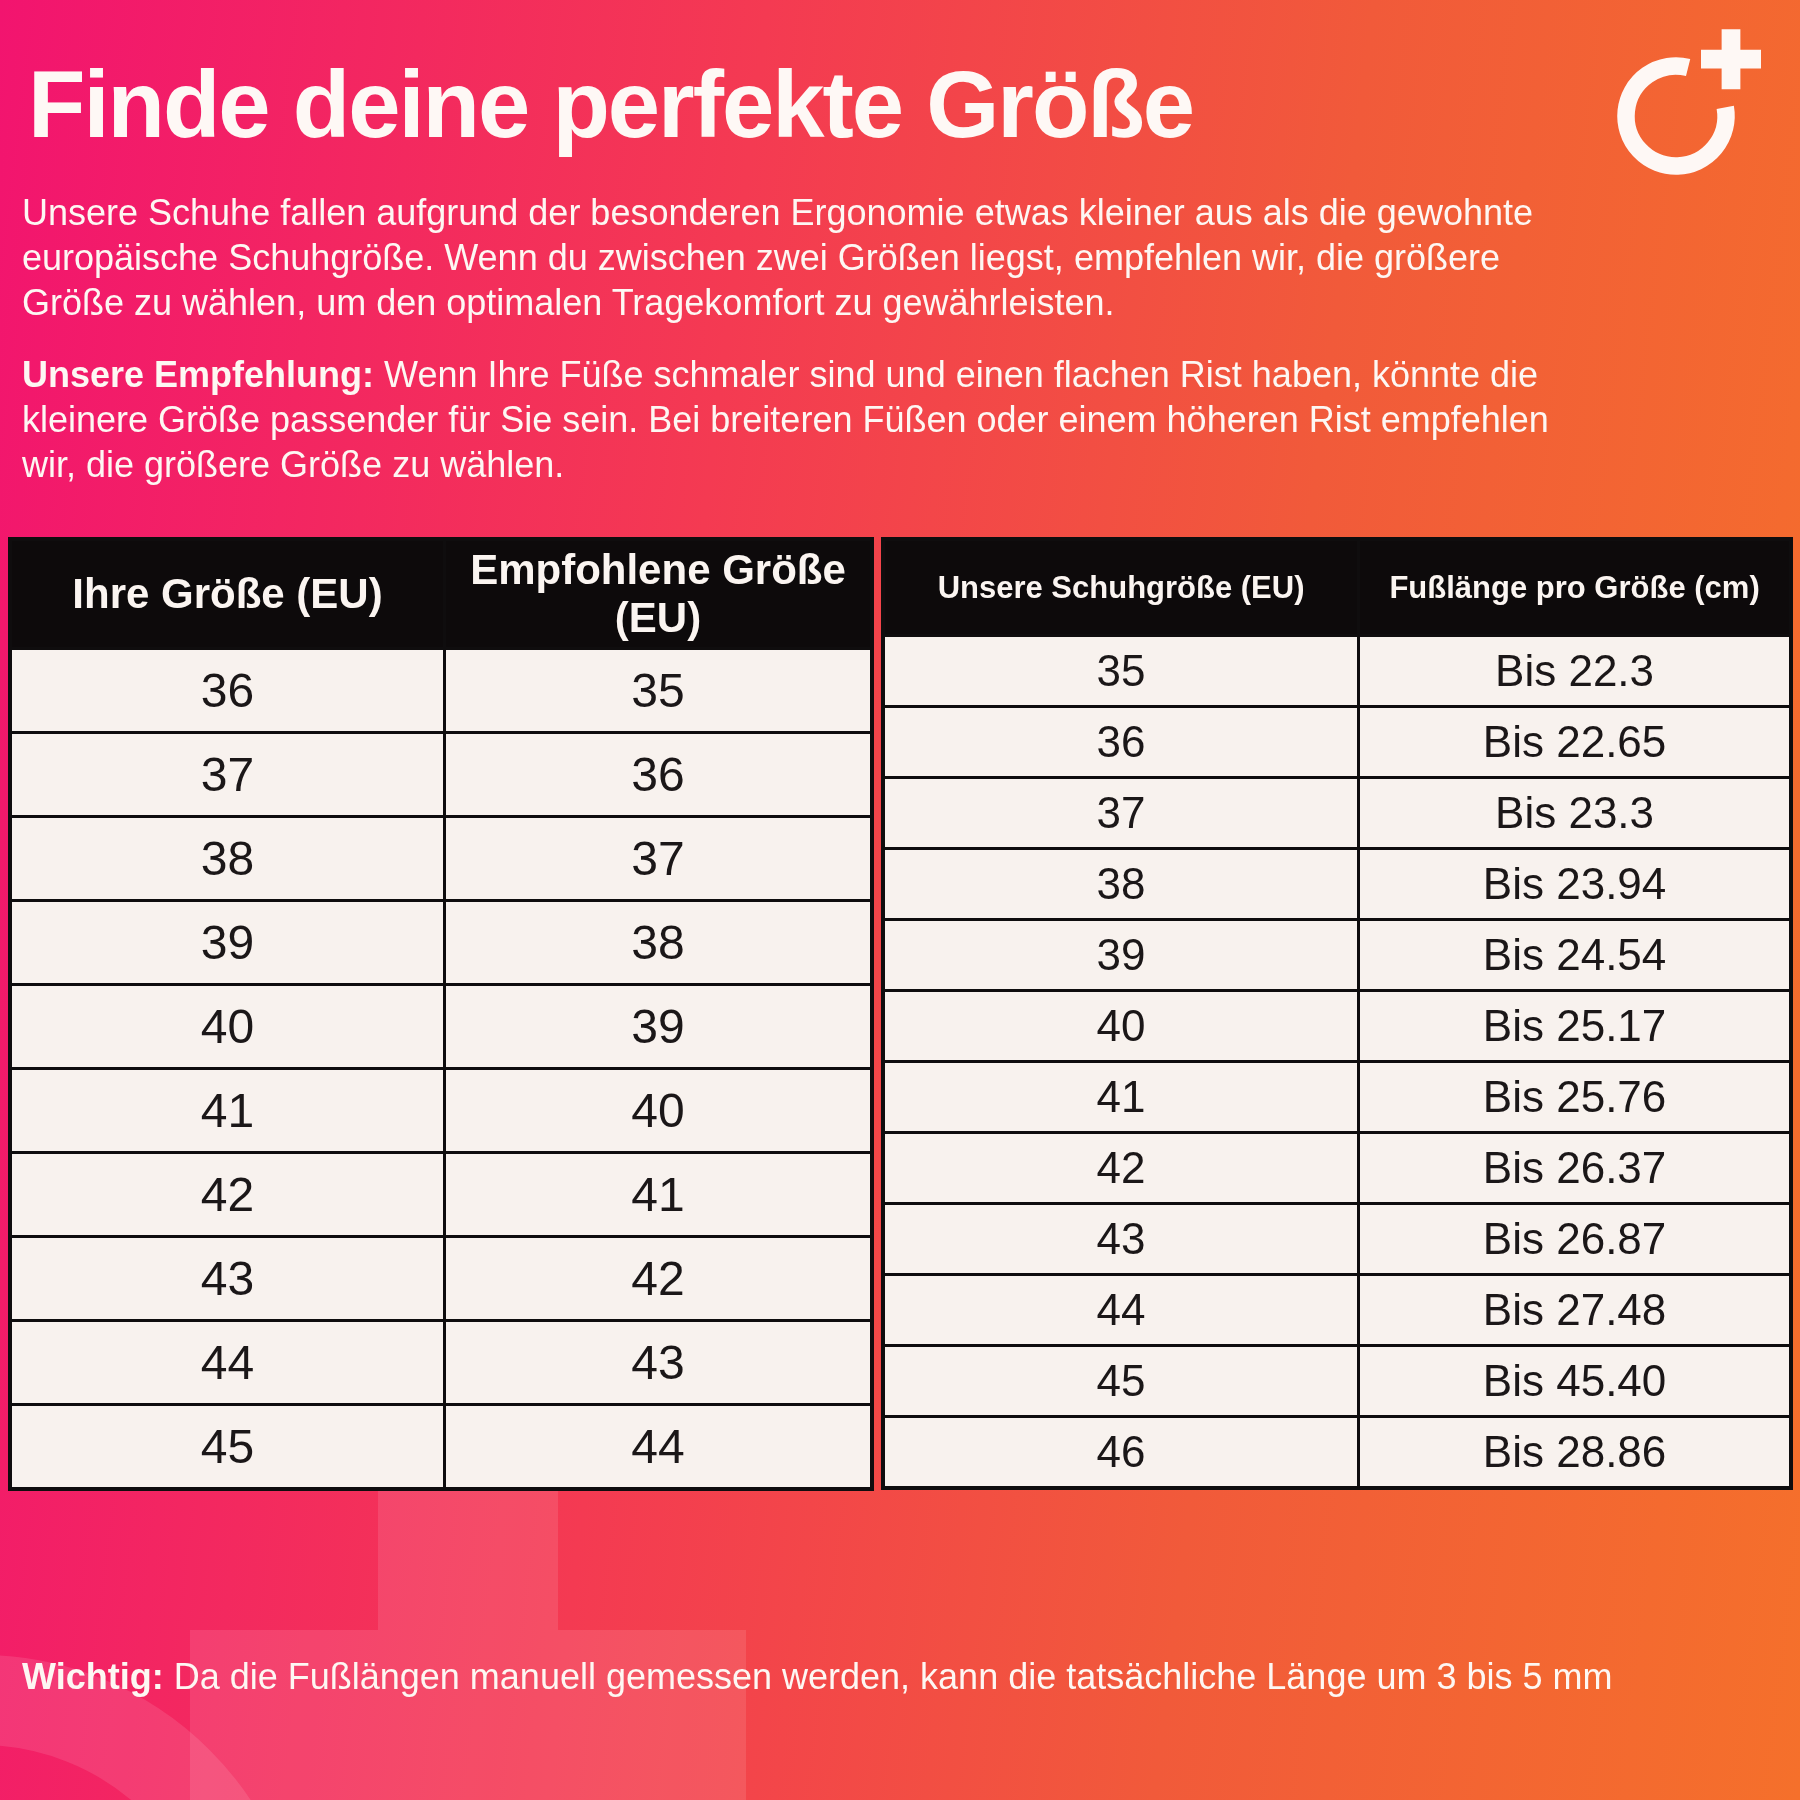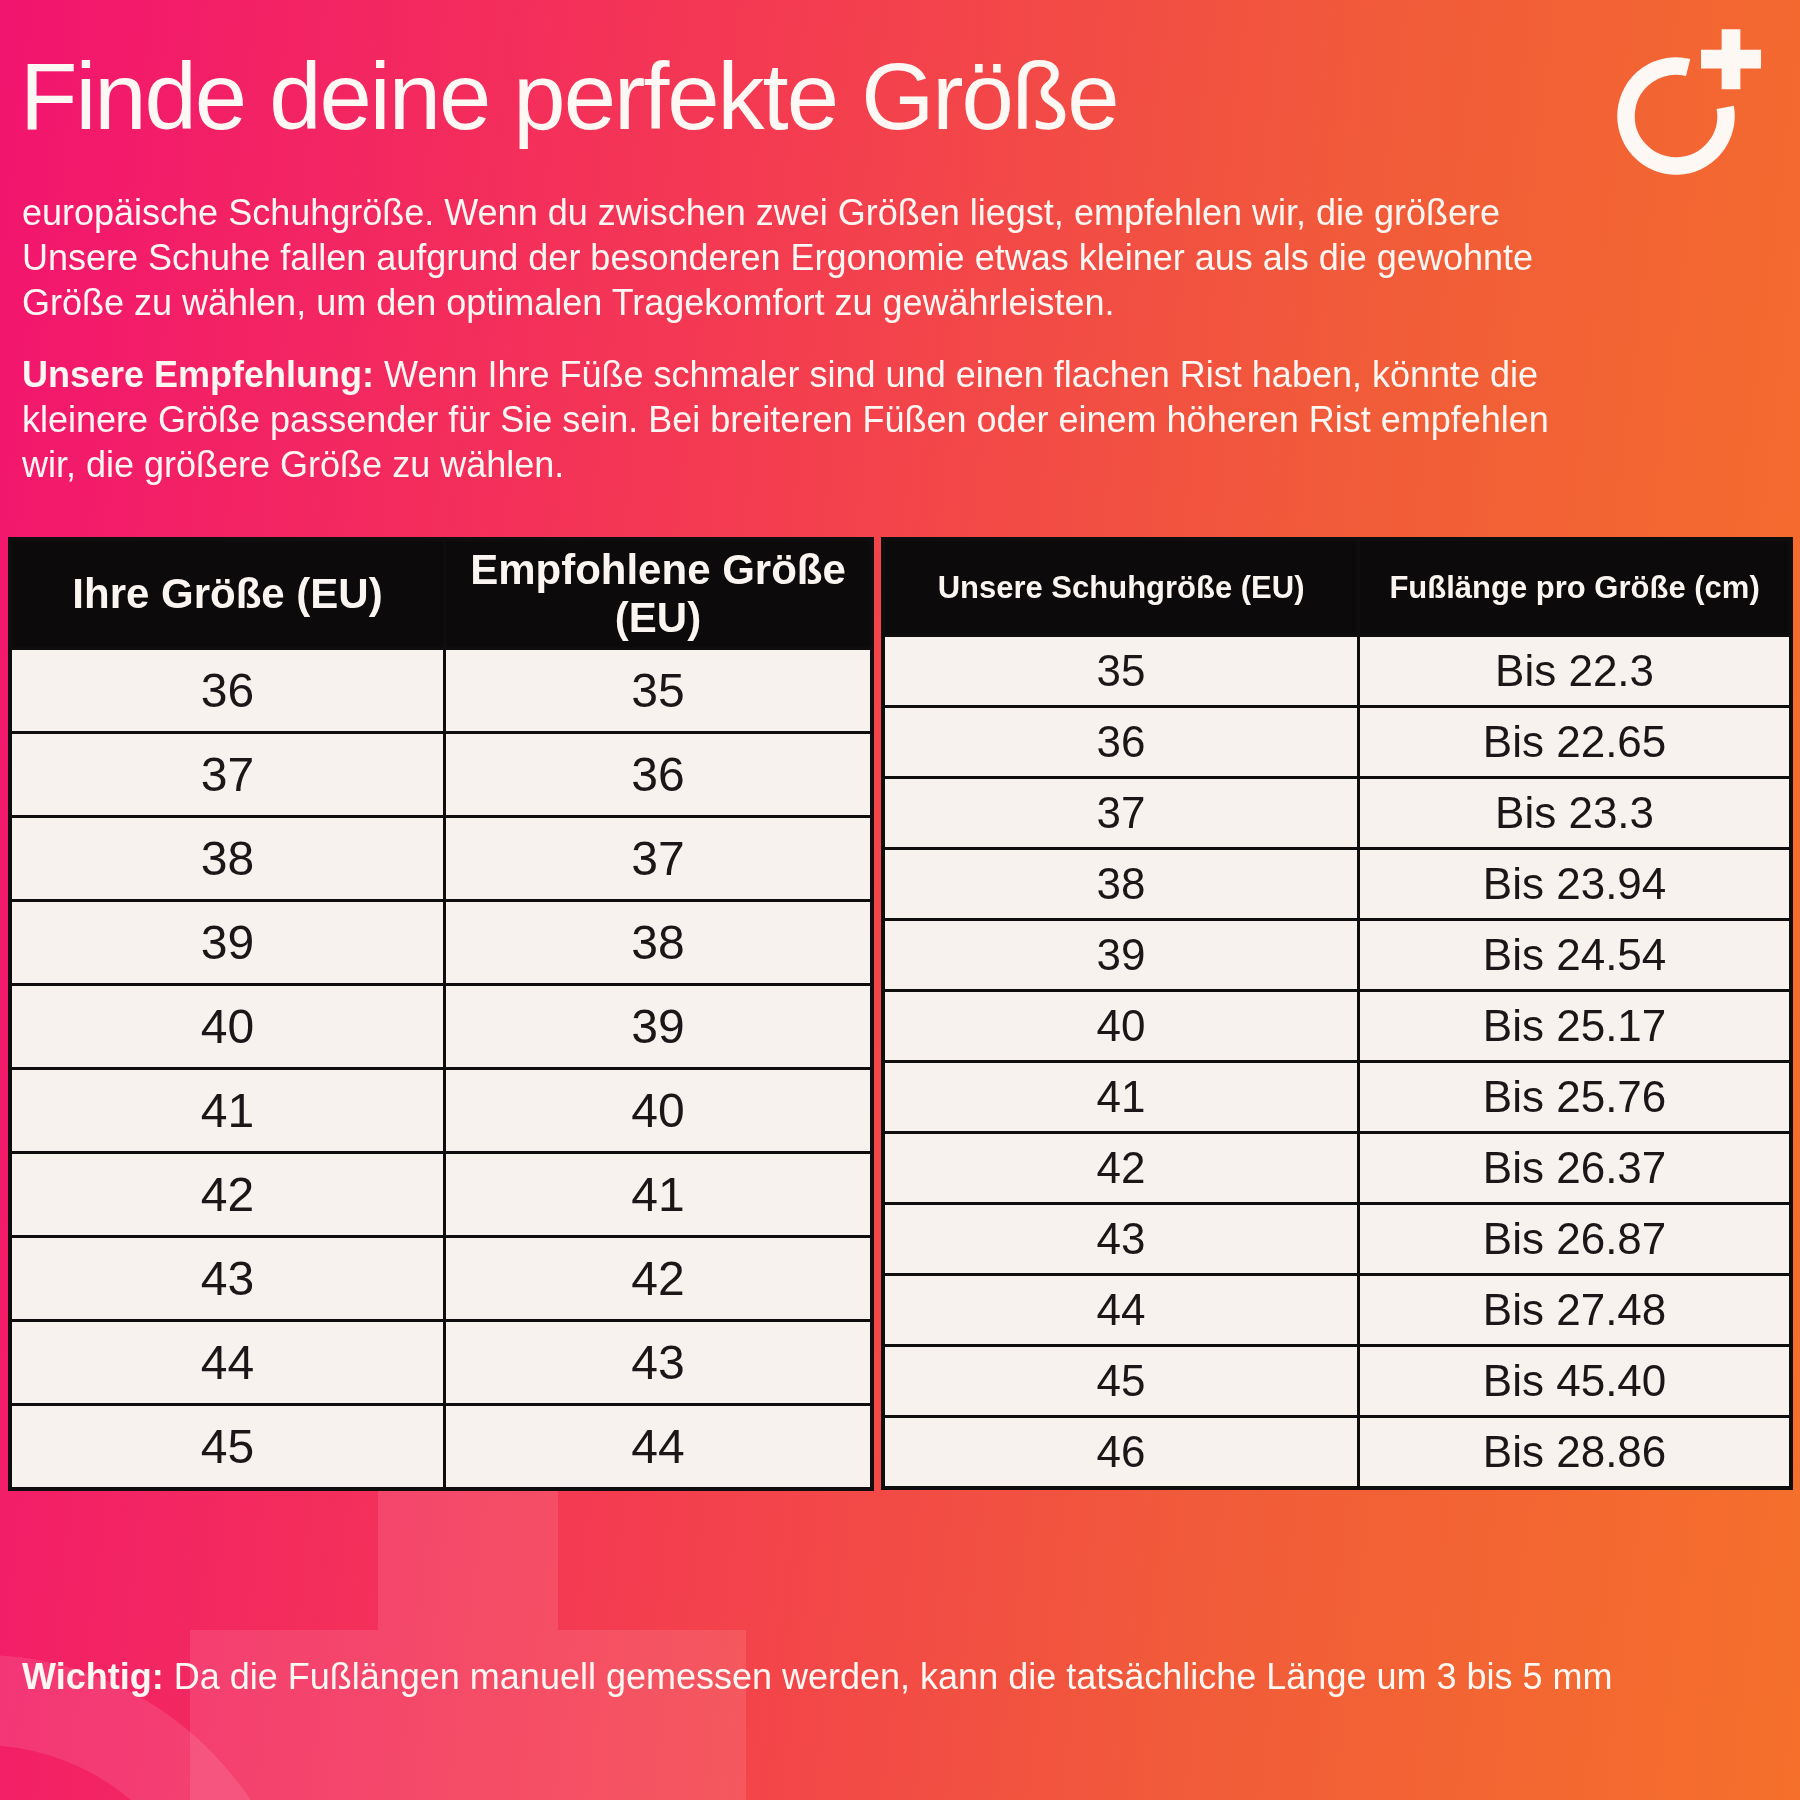--- a/index.html
+++ b/index.html
@@ -6,22 +6,22 @@
   body{
     width:1800px;height:1800px;position:relative;overflow:hidden;
     background:linear-gradient(97deg,#f2146f 0%,#f43a52 38%,#f15a3a 68%,#f5702b 100%);
     font-family:"Liberation Sans",sans-serif;
     -webkit-font-smoothing:antialiased;
   }
   .watermark{position:absolute;left:0;top:0;width:1800px;height:1800px;pointer-events:none;z-index:0;}
   .content{position:relative;z-index:1;}
 
   .page-title{
-    position:absolute;left:20px;top:44px;margin:0;
-    font-size:94px;font-weight:400;letter-spacing:-2px;line-height:1.12;
+    position:absolute;left:20px;top:44px;margin:8px;
+    font-size:94px;font-weight:700;letter-spacing:-2px;line-height:1.12;
     color:#fef8f5;
   }
   .brand-logo{position:absolute;right:34px;top:26px;width:150px;height:150px;}
 
   .para{position:absolute;left:22px;margin:0;color:#fdf7f3;font-size:36px;line-height:45px;font-weight:400;}
   .para .blk{display:block;}
   .para strong{font-weight:700;}
   .p-intro{top:190px;}
   .p-reco{top:352px;}
   .p-footer{top:1654px;}
@@ -51,22 +51,22 @@
 <div class="content">
 
   <h1 class="page-title">Finde deine perfekte Größe</h1>
 
   <svg class="brand-logo" viewBox="0 0 120 120" aria-hidden="true">
     <path d="M87.4,65.1 A40,40 0 1 1 57.7,33.2" fill="none" stroke="#fef8f5" stroke-width="14"></path>
     <path d="M84.5,2.5 h15 v16.5 h16.5 v15 h-16.5 v16.5 h-15 v-16.5 h-16.5 v-15 h16.5 Z" fill="#fef8f5"></path>
   </svg>
 
   <p class="para p-intro">
+    <span class="blk">Unsere Schuhe fallen aufgrund der besonderen Ergonomie etwas kleiner aus als die gewohnte</span>
     <span class="blk">europäische Schuhgröße. Wenn du zwischen zwei Größen liegst, empfehlen wir, die größere</span>
-    <span class="blk">Unsere Schuhe fallen aufgrund der besonderen Ergonomie etwas kleiner aus als die gewohnte</span>
     <span class="blk">Größe zu wählen, um den optimalen Tragekomfort zu gewährleisten.</span>
   </p>
 
   <p class="para p-reco">
     <strong>Unsere Empfehlung:</strong>
     <span>Wenn Ihre Füße schmaler sind und einen flachen Rist haben, könnte die</span>
     <span class="blk">kleinere Größe passender für Sie sein. Bei breiteren Füßen oder einem höheren Rist empfehlen</span>
     <span class="blk">wir, die größere Größe zu wählen.</span>
   </p>
 

